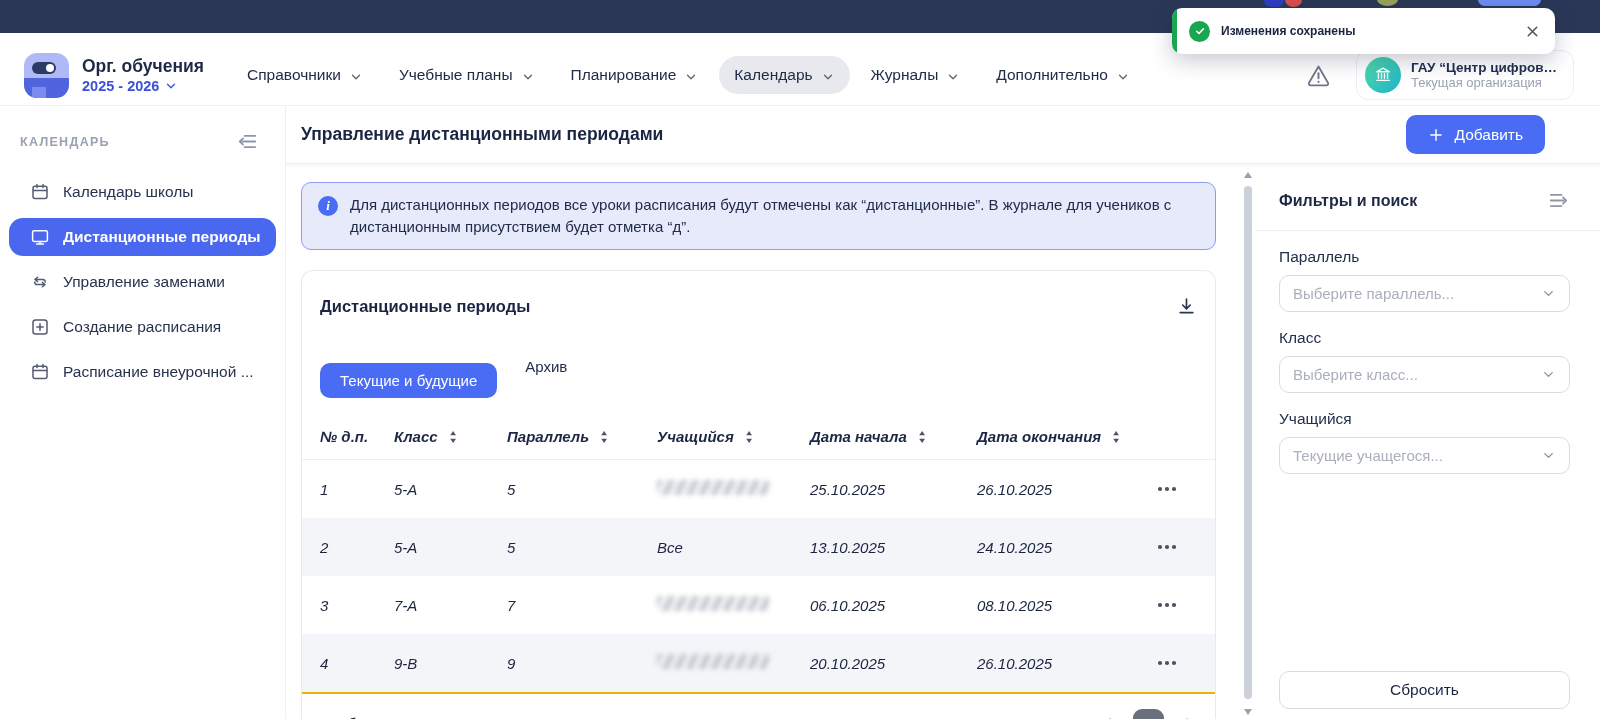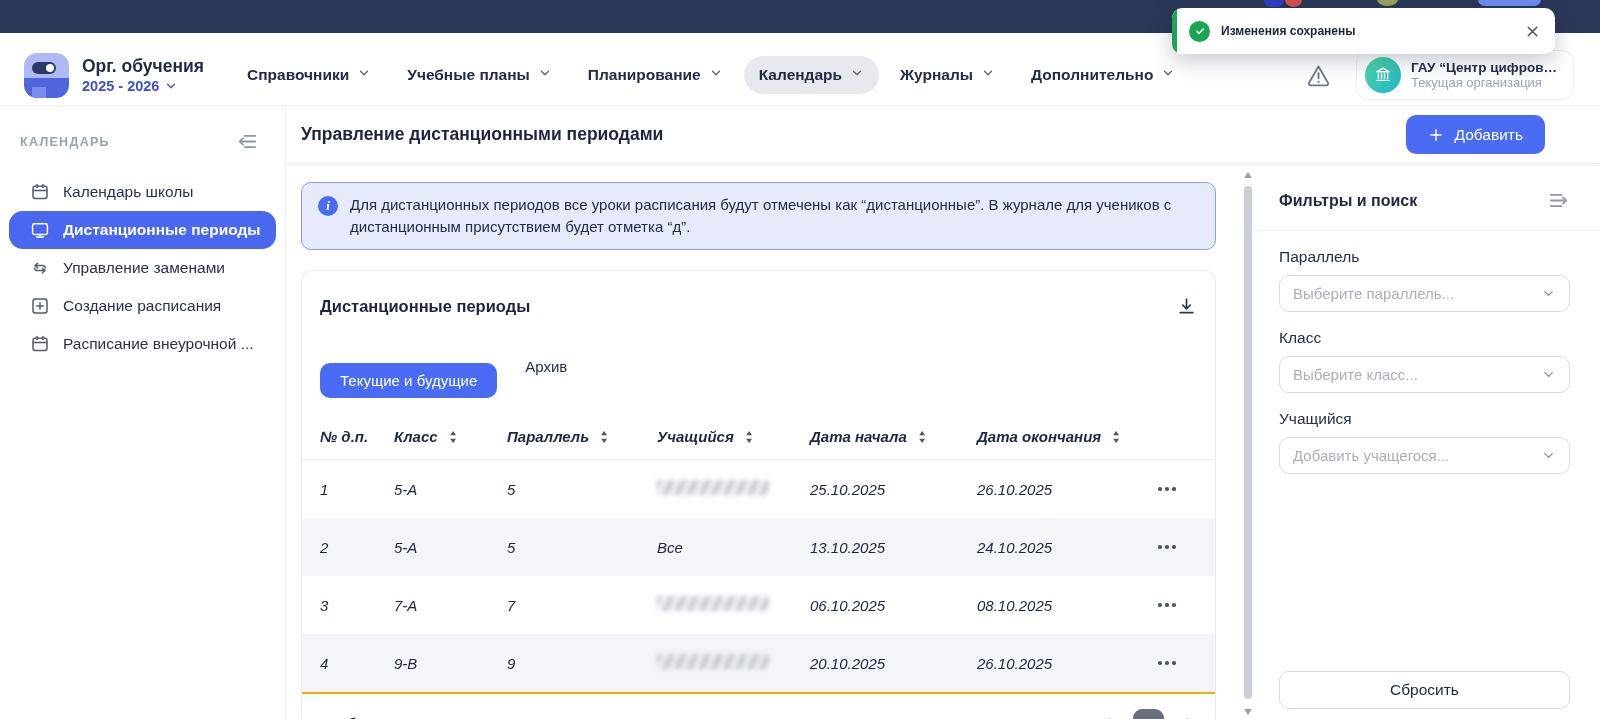--- a/index.html
+++ b/index.html
@@ -20,21 +20,21 @@
   .logo { width:45px; height:45px; border-radius:13px; position:relative; overflow:hidden;
           background:linear-gradient(180deg,#aeb9f6 0 55%,#5064de 55% 100%); flex:0 0 auto; }
   .logo .knob { position:absolute; left:8px; top:9px; width:24px; height:12px; border-radius:7px; background:#2c3a66; }
   .logo .knob::after { content:""; position:absolute; right:2px; top:2px; width:8px; height:8px; border-radius:50%; background:#fff; }
   .logo .seg { position:absolute; left:8px; bottom:0; width:14px; height:11px; background:#7b8cf0; }
   .brand-name { font-size:17.5px; font-weight:bold; color:#1e2947; line-height:1.25; }
   .brand-year { font-size:14.5px; font-weight:bold; color:#3b50d8; display:flex; align-items:center; gap:5px; cursor:pointer; }
   .brand-year .chev svg { color:#3b50d8; }
 
   .nav-menu { display:flex; margin-left:28px; gap:6px; align-items:center; }
-  .nav-item { display:flex; align-items:flex-start; gap:8px; padding:10px 15px; font-size:15.5px; color:#222c49; border-radius:20px; cursor:pointer; white-space:nowrap;font-weight:bold; }
+  .nav-item { display:flex; align-items:flex-end; gap:8px; padding:10px 15px; font-size:15.5px; color:#222c49; border-radius:20px; cursor:pointer; white-space:nowrap; }
   .nav-item.active { background:#e8e9ee; }
   .chev svg { width:14px; height:14px; color:#5b6374; display:block; }
 
   .nav-right { margin-left:auto; display:flex; align-items:center; gap:24px; }
   .warn svg { width:27px; height:27px; color:#70768a; display:block; }
   .org-card { display:flex; align-items:center; gap:10px; border:1px solid #eceef3; border-radius:12px; padding:6px 12px 6px 8px; cursor:pointer; max-width:220px; }
   .org-avatar { width:36px; height:36px; border-radius:50%; background:linear-gradient(135deg,#52dba6,#1fb3c9); display:flex; align-items:center; justify-content:center; flex:0 0 auto; }
   .org-avatar svg { width:20px; height:20px; color:#fff; }
   .org-name { font-size:13.5px; font-weight:bold; color:#232f50; white-space:nowrap; overflow:hidden; text-overflow:ellipsis; max-width:150px; }
   .org-sub { font-size:13px; color:#9aa3b2; white-space:nowrap; }
@@ -50,21 +50,21 @@
   .toast-close svg { width:17px; height:17px; color:#4b5563; }
 
   
   .app-body { display:flex; height:619px; }
 
   .sidebar { width:285px; flex:0 0 285px; background:#fff; padding-top:10px; }
   .side-head { display:flex; align-items:center; justify-content:space-between; padding:14px 26px 14px 20px; }
   .side-title { font-size:12.5px; font-weight:bold; letter-spacing:1.3px; color:#99a1b3; }
   .collapse { cursor:pointer; display:flex; }
   .collapse svg { width:23px; height:23px; color:#8d95a8; }
-  .side-items { display:flex; flex-direction:column; padding:6px 9px; }
+  .side-items { display:flex; flex-direction:column; gap:7px; padding:6px 9px; }
   .side-item { display:flex; align-items:center; gap:13px; padding:9px 10px 9px 21px; font-size:15.5px; color:#28324e; border-radius:14px; cursor:pointer; white-space:nowrap; }
   .side-item .si-ic { display:flex; } .side-item .si-ic svg { width:20px; height:20px; color:#545c72; }
   .side-item.active { background:#4a67f0; color:#fff; font-weight:bold; }
   .side-item.active .si-ic svg { color:#fff; }
 
   .right-zone { flex:1; display:flex; flex-direction:column; border-left:1px solid #f0f1f5; min-width:0; }
   .content-header { height:58px; flex:0 0 58px; display:flex; align-items:center; padding:0 55px 0 15px;
                     border-bottom:1px solid #edeff3; box-shadow:0 2px 3px rgba(25,35,65,.04); background:#fff; position:relative; z-index:2; }
   .page-title { font-size:17.5px; font-weight:bold; color:#1b2542; }
   .add-btn { margin-left:auto; display:flex; align-items:center; gap:10px; background:#4a6cf4; color:#fff; border:none;
@@ -519,21 +519,21 @@
       <span class="chev">
                   <svg viewBox="0 0 20 20" style="width: 100%;">
                     <path d="M5 7.5l5 5 5-5" fill="none" stroke="currentColor" stroke-width="1.8" stroke-linecap="round" stroke-linejoin="round"></path>
                   </svg>
                 </span>
               </div>
             </div>
             <div class="f-group">
     <div class="f-label">Учащийся</div>
     <div class="f-select">
-      <span class="ph">Добавить учащегося...</span>
+      <span class="ph">Текущие учащегося...</span>
       <span class="chev">
                   <svg viewBox="0 0 20 20" style="width: 100%;">
                     <path d="M5 7.5l5 5 5-5" fill="none" stroke="currentColor" stroke-width="1.8" stroke-linecap="round" stroke-linejoin="round"></path>
                   </svg>
                 </span>
               </div>
             </div>
           </div>
         <button class="reset-btn">Сбросить</button>
       </div>

